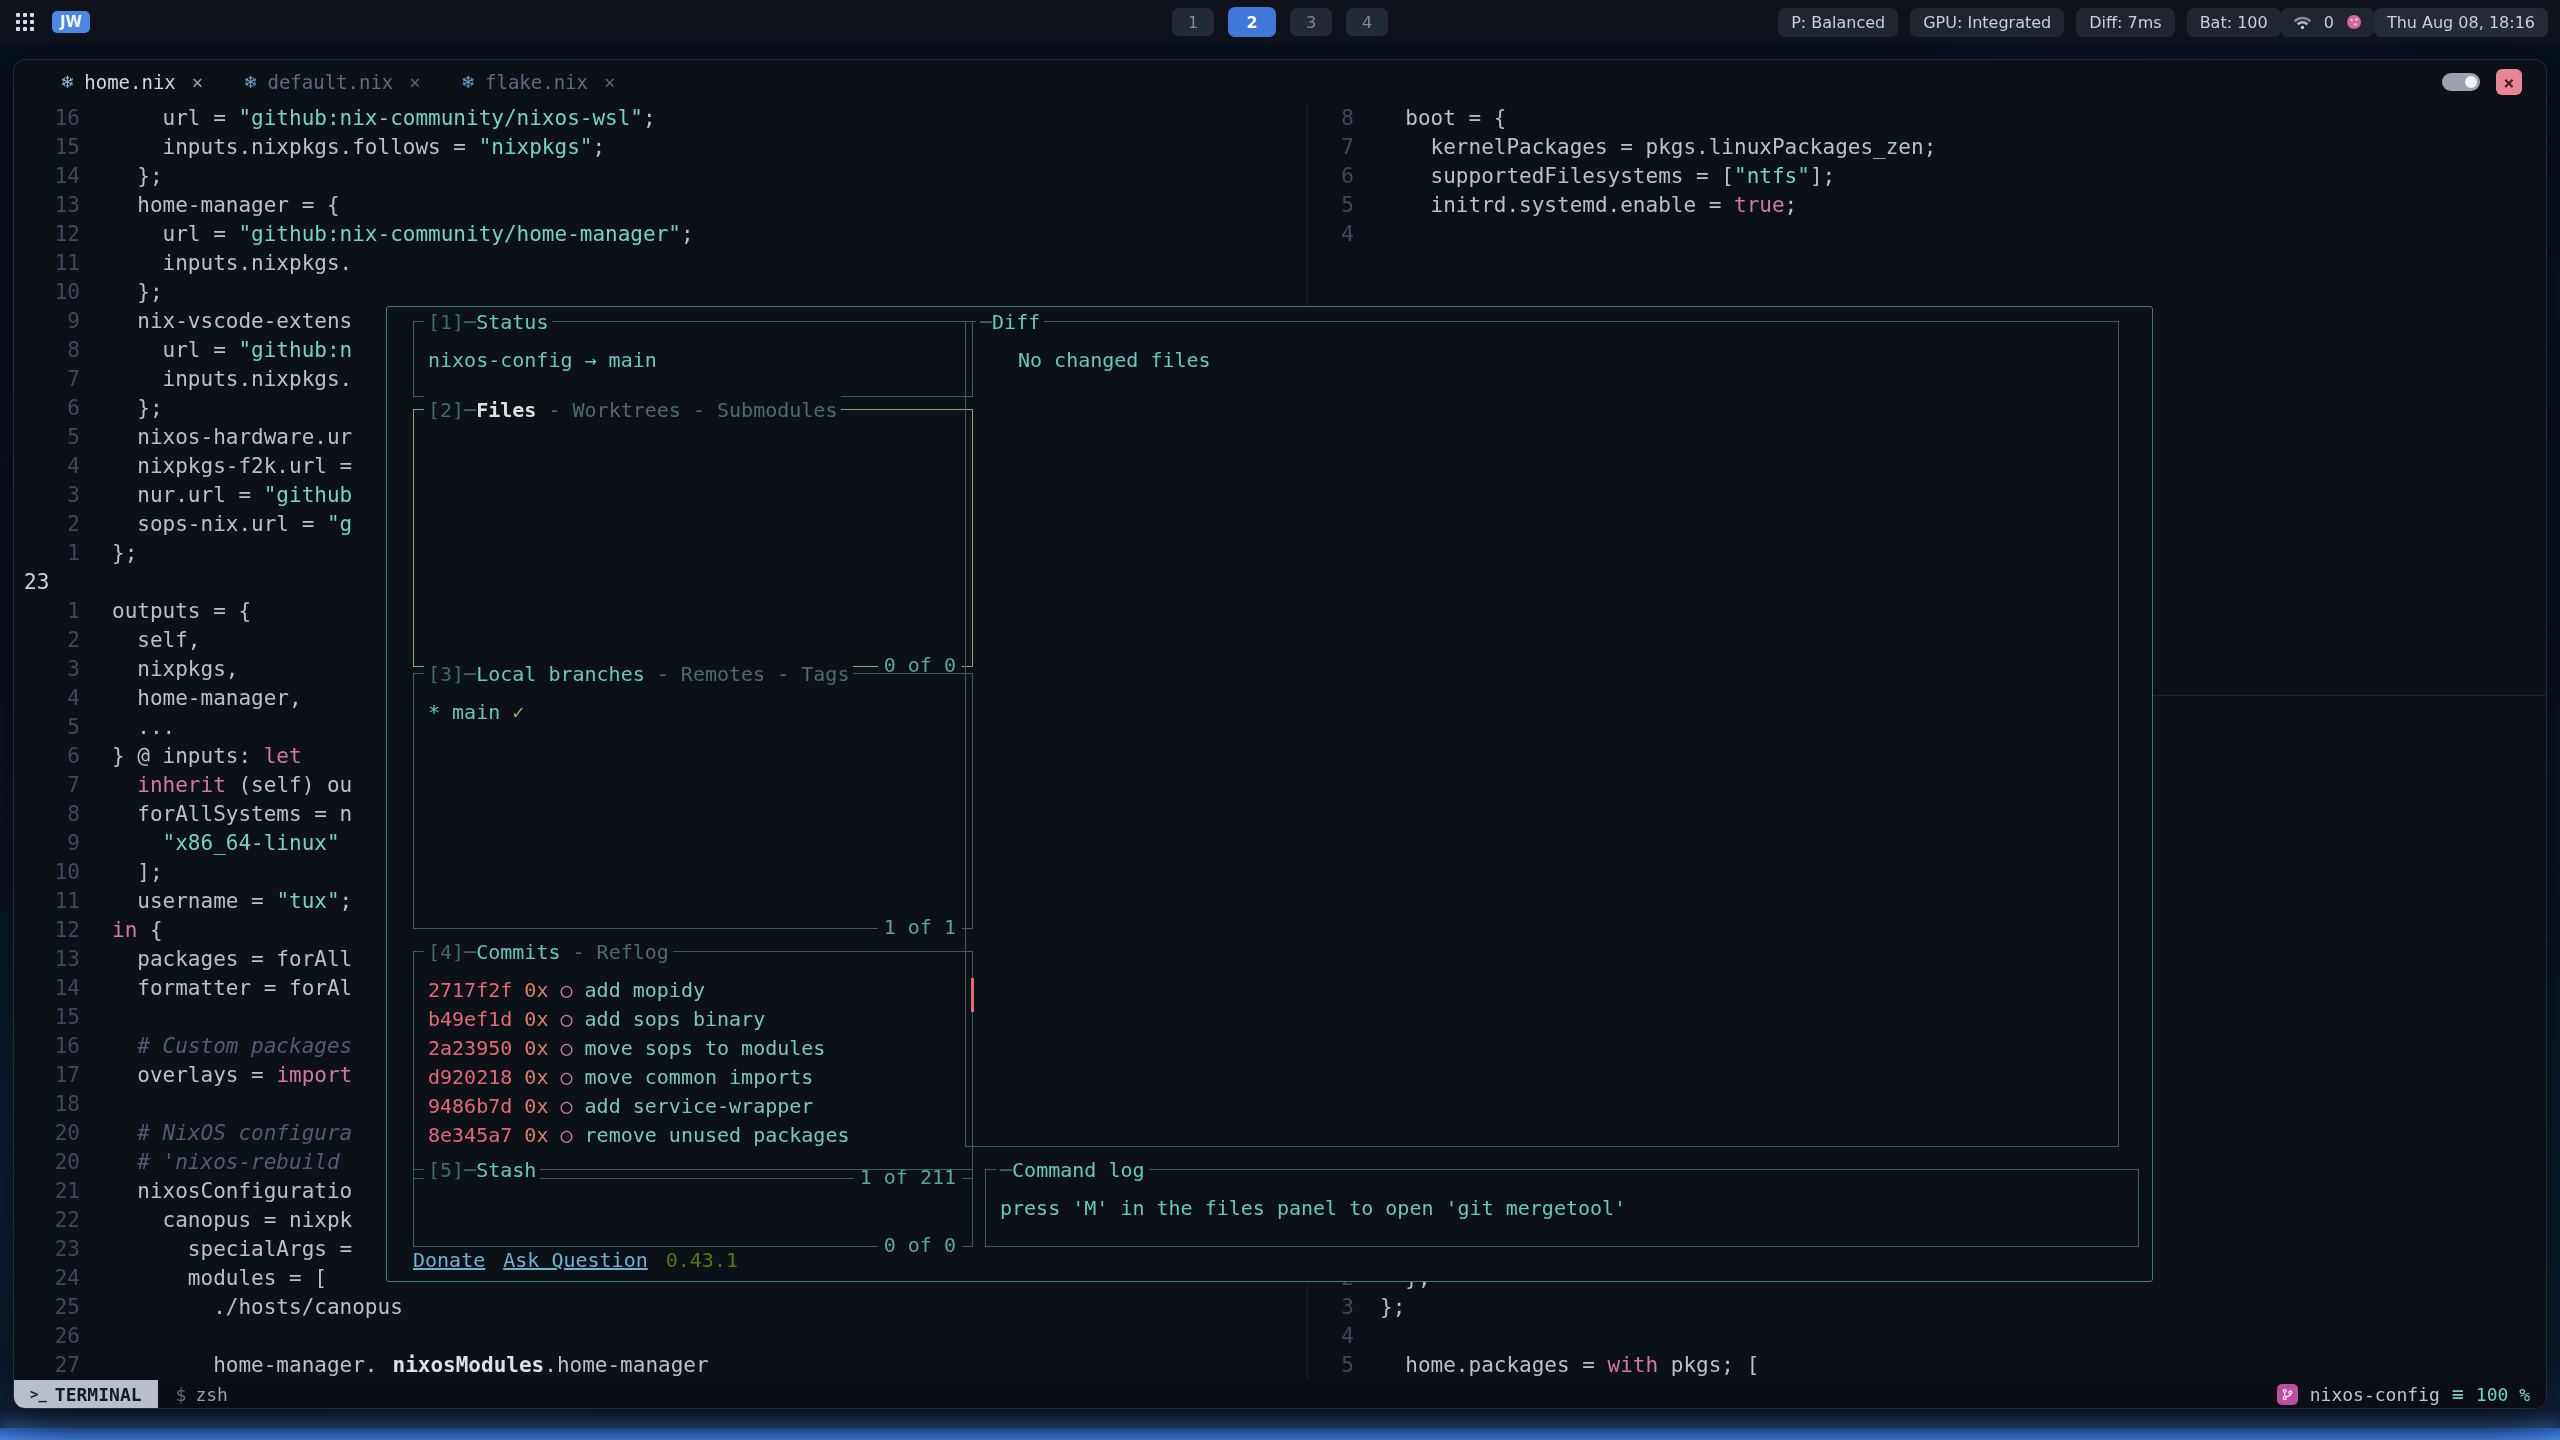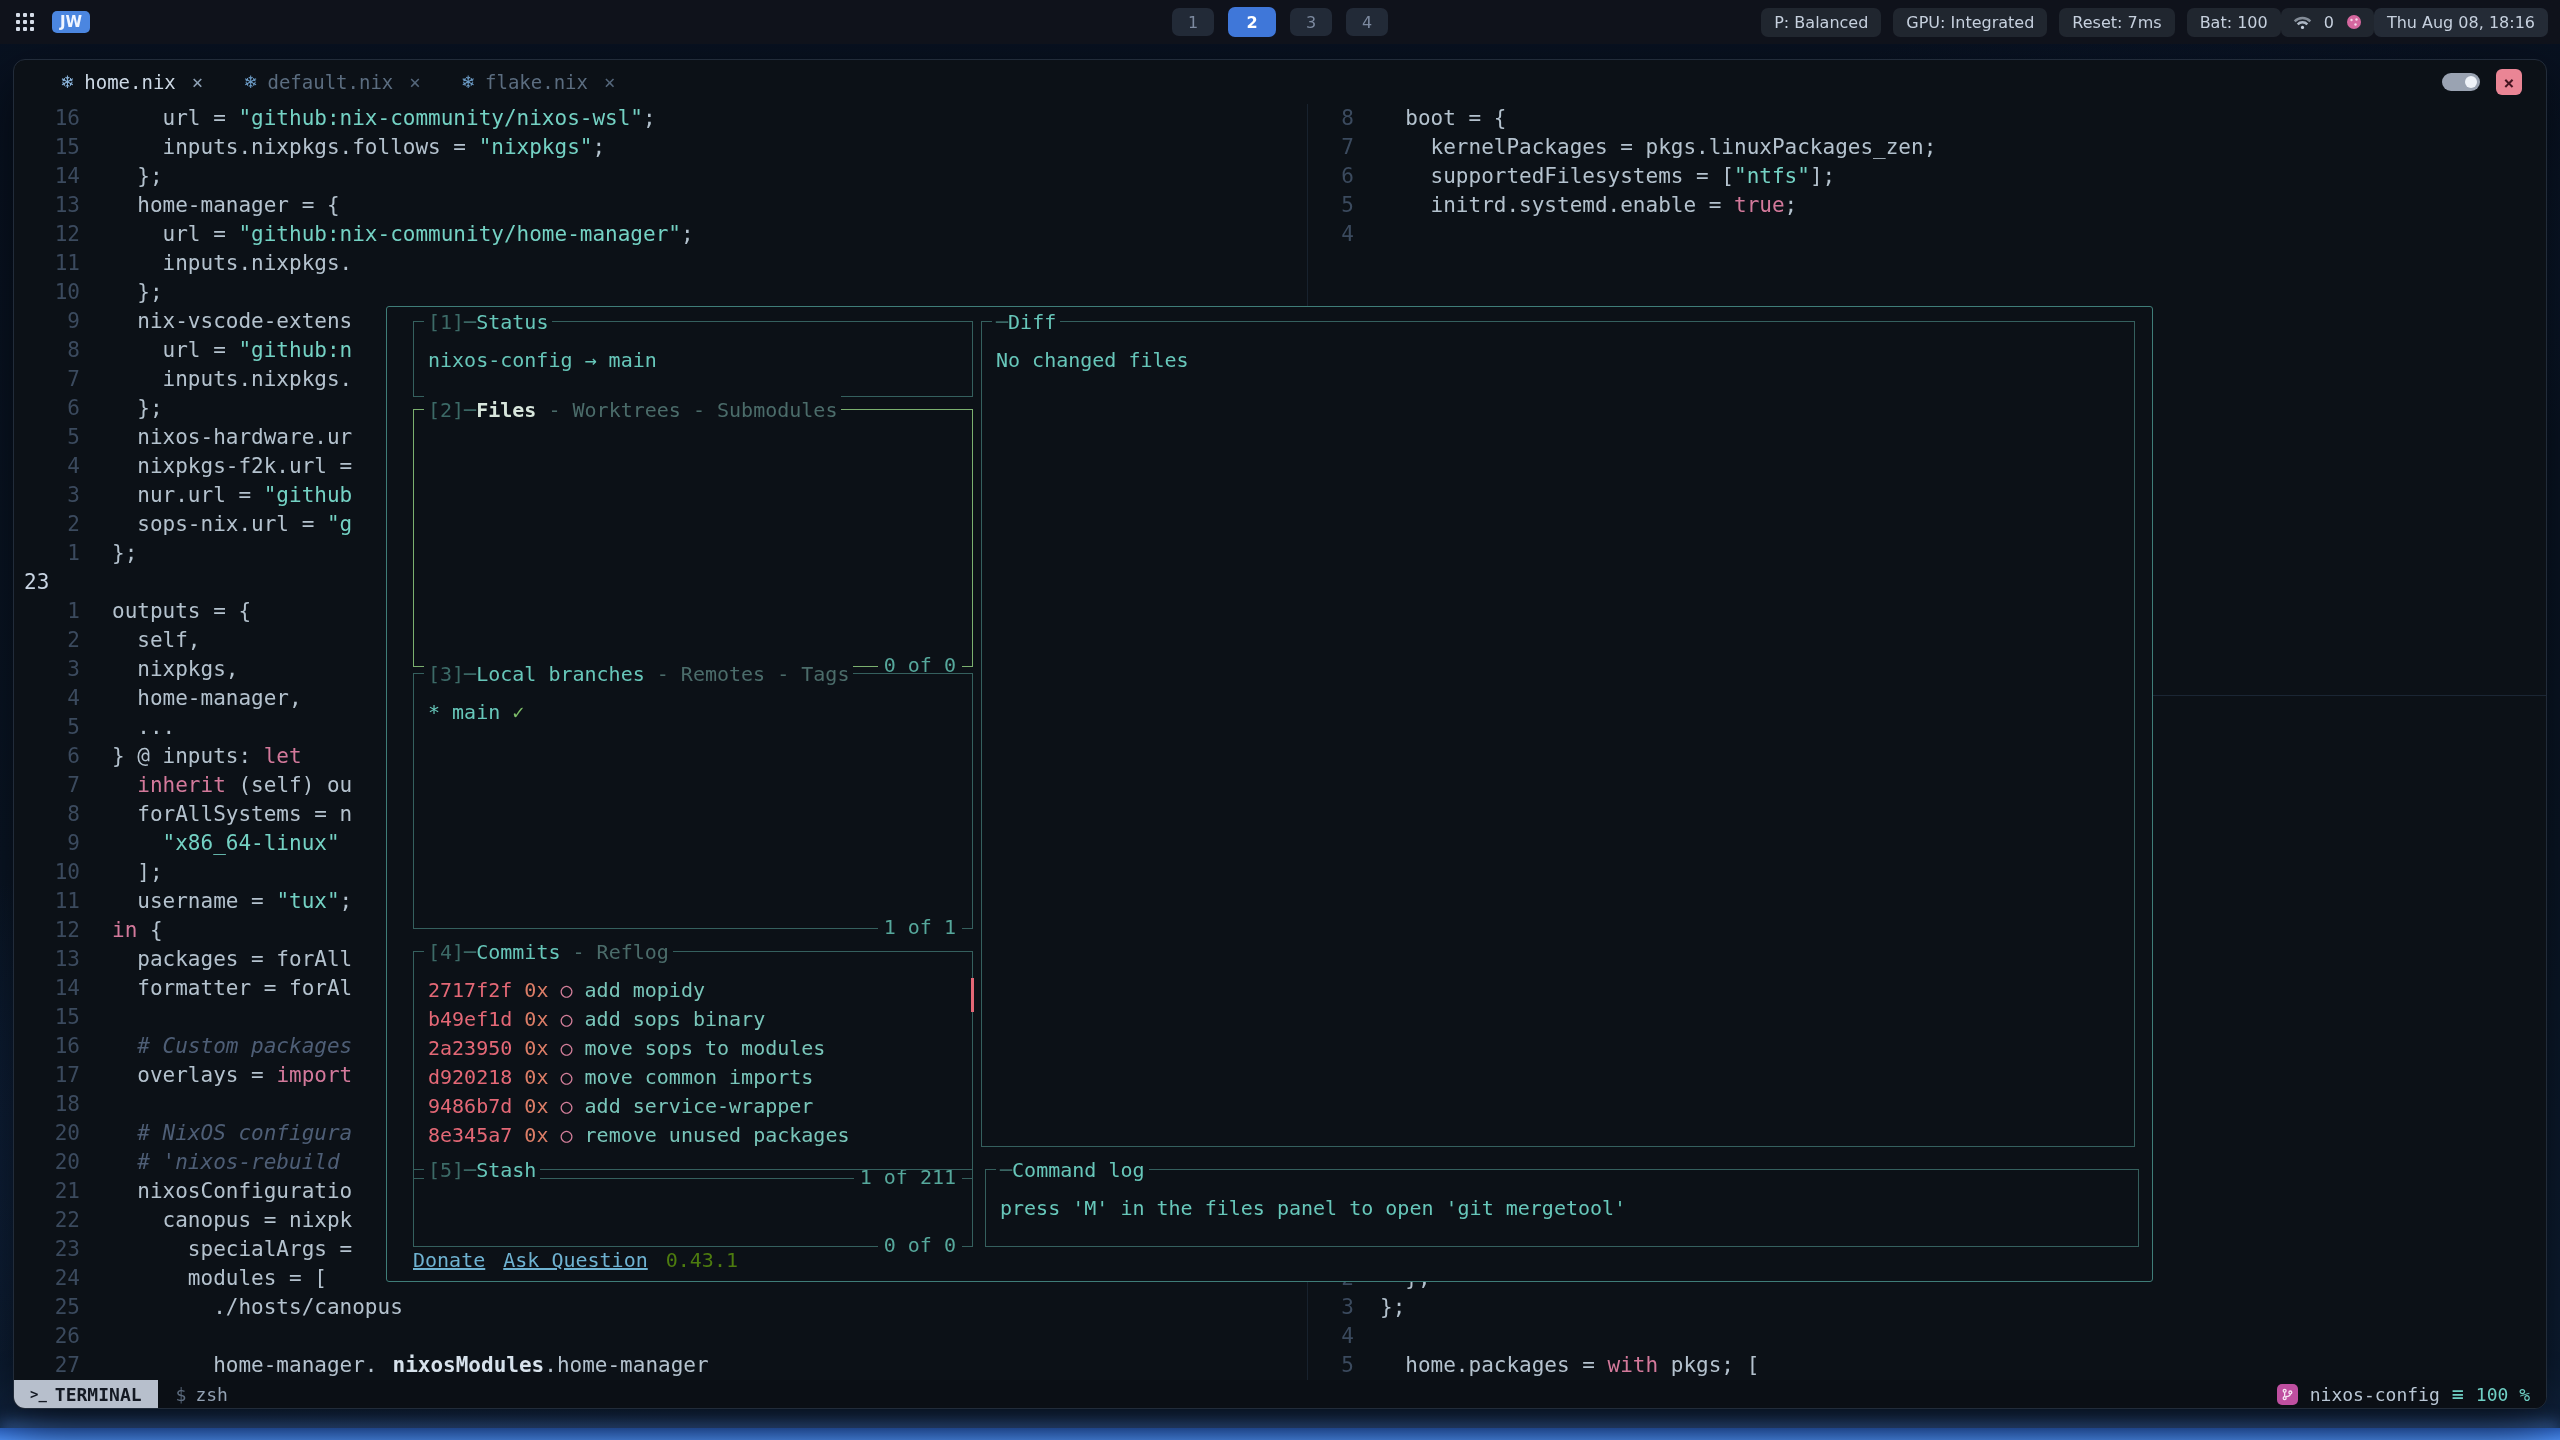--- a/index.html
+++ b/index.html
@@ -83,21 +83,21 @@
   .pt-name{color:#67c7ba;}
   .panel.active .pt-name{color:#d8e6dc;font-weight:bold;}
   .pt-tabs{color:#4b6c6a;}
   .panel-count{position:absolute;bottom:-14px;right:10px;background:#0c1117;padding:0 6px;color:#56a89c;}
   .panel-body{padding:24px 14px 0 14px;}
   .lg-status{left:26px;top:14px;width:560px;height:76px;}
   .lg-files{left:26px;top:102px;width:560px;height:258px;}
   .lg-branches{left:26px;top:366px;width:560px;height:256px;}
   .lg-commits{left:26px;top:644px;width:560px;height:228px;}
   .lg-stash{left:26px;top:862px;width:560px;height:78px;}
-  .lg-diff{left:594px;top:14px;width:1154px;height:826px;}
+  .lg-diff{left:578px;top:14px;width:1154px;height:826px;padding-left:38px;}
   .lg-cmdlog{left:598px;top:862px;width:1154px;height:78px;}
   .branch-check{color:#7fbf6a;}
   .commit-row{height:29px;white-space:pre;}
   .c-hash{color:#e46876;}
   .c-author{color:#dd7e67;}
   .c-bullet{color:#d27e99;}
   .c-msg{color:#79c6ba;}
   .lg-scrollbar{position:absolute;right:-2px;top:26px;width:3px;height:34px;background:#e46876;}
   .lg-keybar{position:absolute;left:26px;right:20px;bottom:6px;display:flex;justify-content:space-between;color:#56a89c;}
   .lg-links{display:flex;gap:18px;}
@@ -145,21 +145,21 @@
   <div class="tb-center" id="workspaces">
       <div class="ws">1</div>
       <div class="ws active">2</div>
       <div class="ws">3</div>
       <div class="ws">4</div>
     </div>
   <div class="tb-right">
     <span id="tb-items" style="display:flex;gap:12px;">
         <span class="tb-seg">P: Balanced</span>
         <span class="tb-seg">GPU: Integrated</span>
-        <span class="tb-seg">Reset: 7ms</span>
+        <span class="tb-seg">Diff: 7ms</span>
         <span class="tb-seg">Bat: 100</span>
       </span>
     <span class="tb-icons">
       <span style="color:#c6d0de;">
         <svg width="19" height="15" viewBox="0 0 24 18" fill="currentColor">
           <path d="M12 17.2a2 2 0 1 0 0-4 2 2 0 0 0 0 4z"></path>
           <path d="M4.8 10.2a10.2 10.2 0 0 1 14.4 0l-2.2 2.2a7.1 7.1 0 0 0-10 0z" opacity=".85"></path>
           <path d="M1 6.4a15.6 15.6 0 0 1 22 0l-2.2 2.2a12.5 12.5 0 0 0-17.6 0z" opacity=".6"></path>
         </svg>
       </span>

